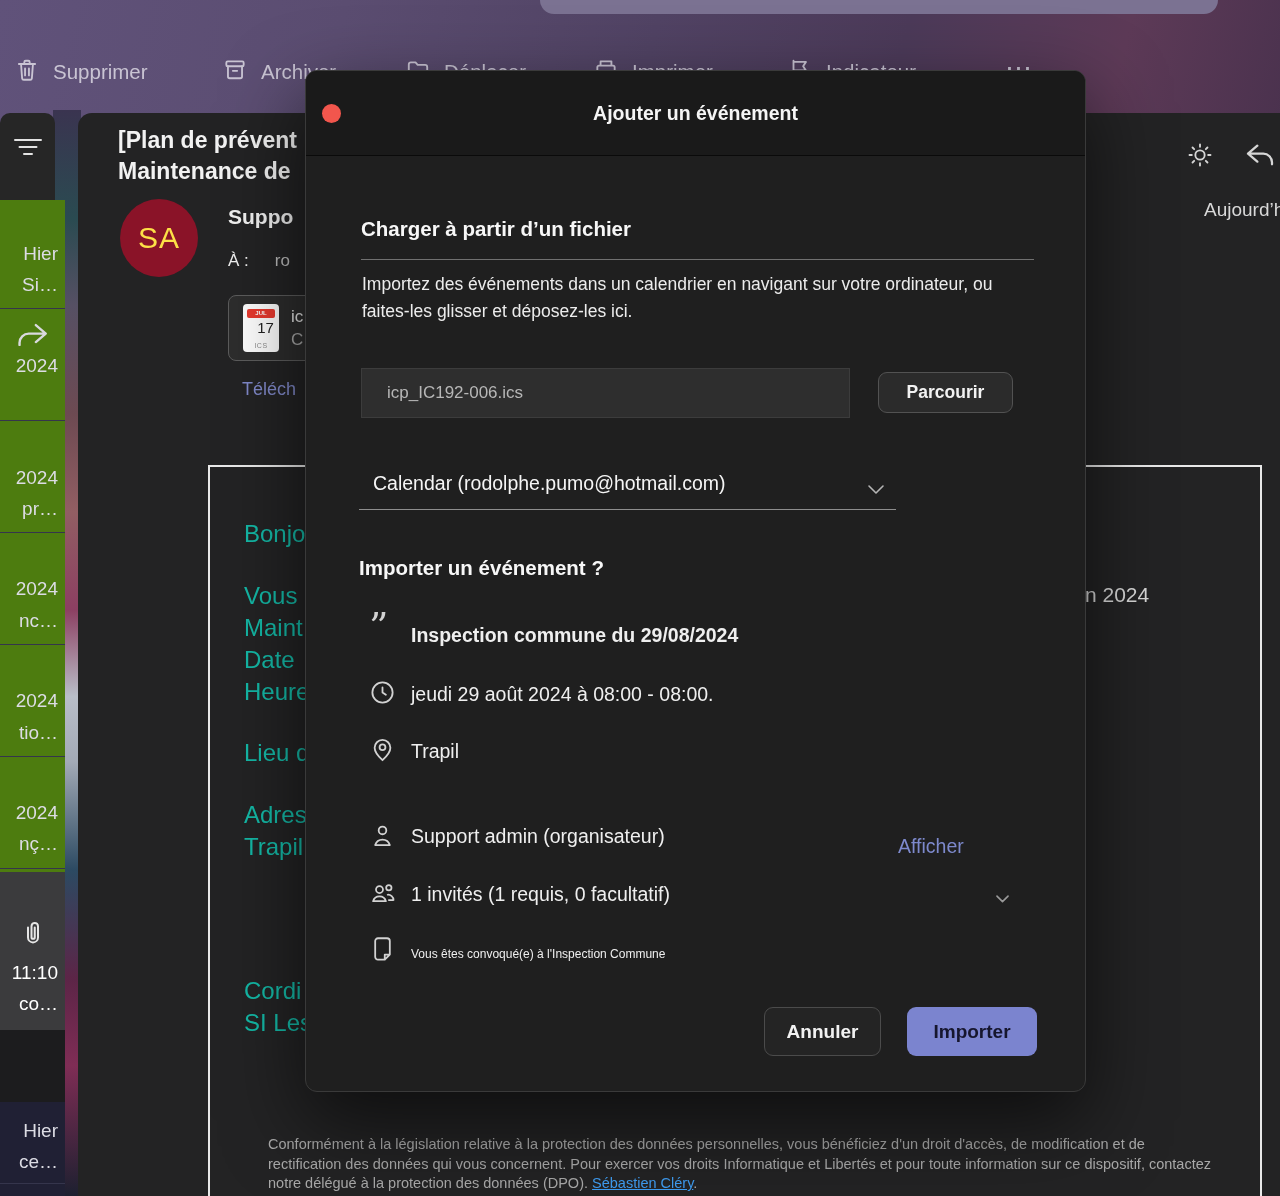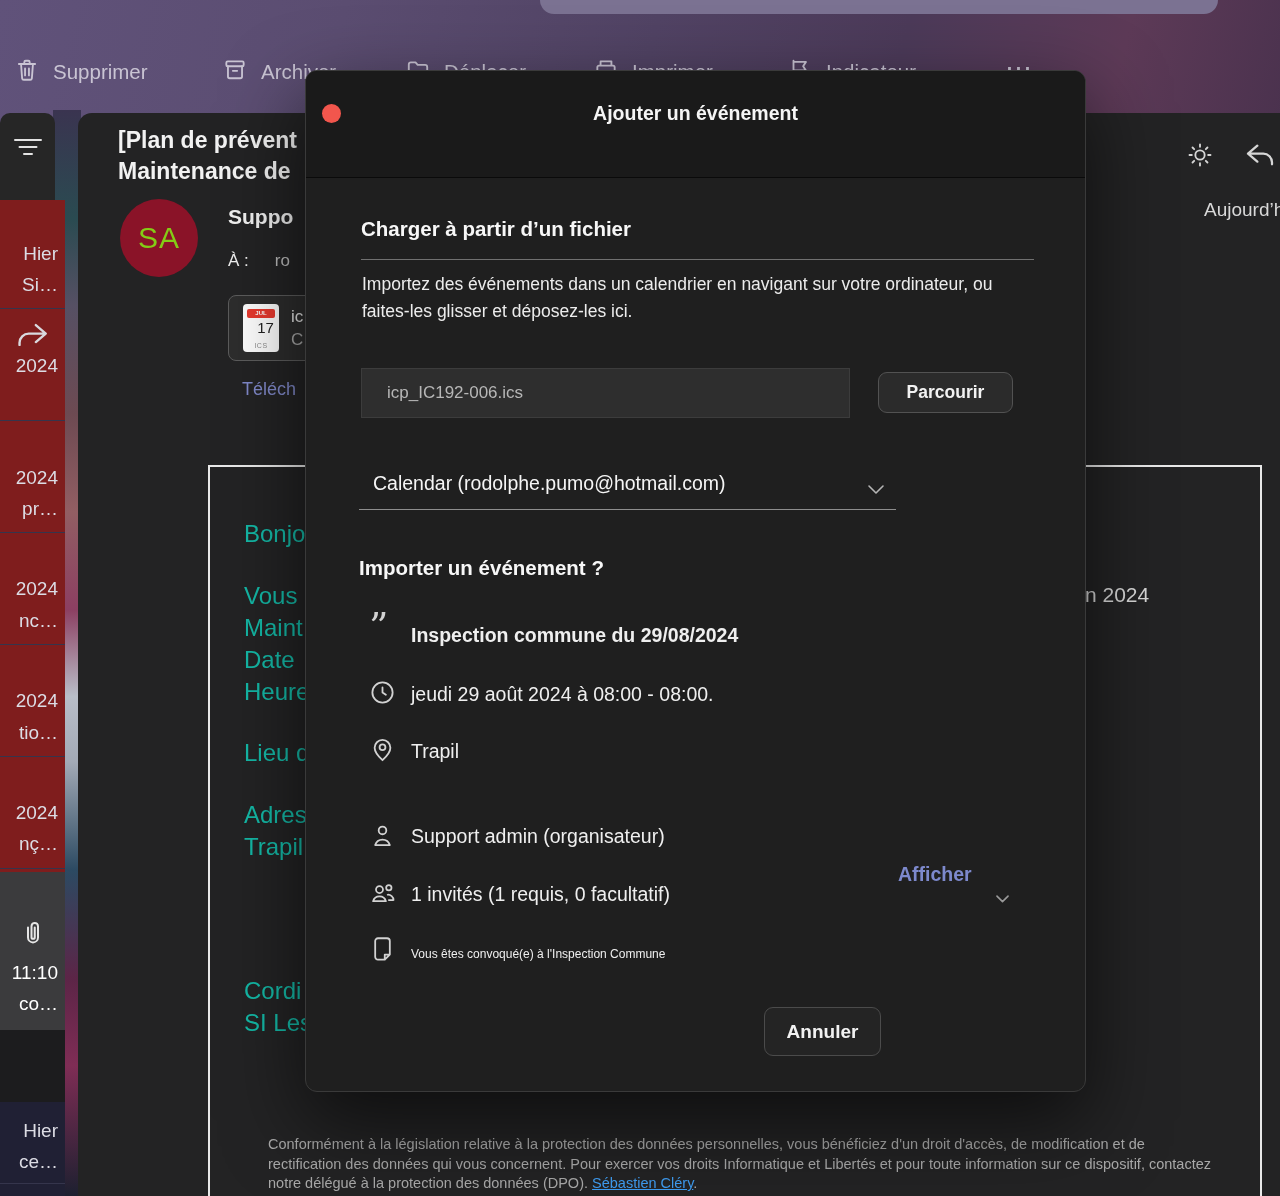--- a/index.html
+++ b/index.html
@@ -17,35 +17,35 @@
   
   .tool { position:absolute; top:56px; height:32px; display:flex; align-items:center; gap:13px;
     color:#c9c4d3; font-size:20.5px; }
   .tool svg { flex:0 0 auto; }
   .tb-chevron { position:absolute; left:950px; top:63px; color:#c9c4d3; }
   .tb-more { position:absolute; left:1005px; top:52px; color:#c9c4d3; font-size:27px; letter-spacing:2px; }
 
   
   .filter-panel { position:absolute; left:0; top:113px; width:55px; height:87px; background:#262626; border-radius:10px 10px 0 0; }
   .filter-panel svg { position:absolute; left:14px; top:23px; color:#e3e3e3; }
-  .list-pane { position:absolute; left:0; top:200px; width:65px; height:996px; background:#7f1d1d; color:#dcdce4; font-size:19px; }
+  .list-pane { position:absolute; left:0; top:200px; width:65px; height:996px; background:#4d7c0f; color:#dcdce4; font-size:19px; }
   .list-pane .txt { position:absolute; right:7px; white-space:nowrap; }
   .list-pane .div { position:absolute; left:0; width:65px; height:1px; background:#35354c; }
   .sel-block { position:absolute; left:0; top:672px; width:65px; height:158px; background:#3b3b3d; }
   .dim-block { position:absolute; left:0; top:830px; width:65px; height:166px; background:#1c1c1e; }
   .tail-block { position:absolute; left:0; top:872px; width:65px; height:111px; background:#222227; }
   .list-icon { position:absolute; color:#d9d9de; }
 
   
   .mail-pane { position:absolute; left:78px; top:113px; width:1202px; height:1083px; background:#232324; border-radius:14px 0 0 0; }
   .subject { position:absolute; left:40px; top:12px; width:620px; font-size:23px; font-weight:bold; line-height:31px; color:#f2f2f2; }
   .hdr-ic { position:absolute; color:#d6d6d6; }
   .today { position:absolute; left:1126px; top:86px; font-size:19px; color:#d9d9d9; white-space:nowrap; }
   .avatar { position:absolute; left:42px; top:86px; width:78px; height:78px; border-radius:50%; background:#8a1328;
-    color:#84cc16; font-size:30px; display:flex; align-items:center; justify-content:center; letter-spacing:1px; }
+    color:#fde047; font-size:30px; display:flex; align-items:center; justify-content:center; letter-spacing:1px; }
   .sender { position:absolute; left:150px; top:92px; font-size:21px; font-weight:bold; color:#f0f0f0; }
   .to-row { position:absolute; left:150px; top:138px; font-size:17px; color:#f0f0f0; display:flex; gap:26px; }
   .to-row .val { color:#b9b9b9; }
   .attach-card { position:absolute; left:150px; top:182px; width:160px; height:66px; border:1.5px solid #5c5c5c; border-radius:8px; background:#2d2d2d; }
   .ics { position:absolute; left:14px; top:8px; width:36px; height:48px; background:#fdfdfd; border-radius:4px; overflow:hidden; }
   .ics .band { position:absolute; left:4px; top:5px; right:4px; height:9px; background:#e6392e; border-radius:2px;
     color:#fff; font-size:6px; font-weight:bold; text-align:center; line-height:9px; }
   .ics .day { position:absolute; left:0; right:0; top:15px; text-align:center; color:#222; font-size:15px;padding-left:9px; }
   .ics .ext { position:absolute; left:0; right:0; bottom:3px; text-align:center; color:#8d8d8d; font-size:7px; letter-spacing:.5px; }
   .attach-name { position:absolute; left:62px; top:9px; font-size:17px; color:#e8e8e8; line-height:23px; }
@@ -53,38 +53,38 @@
 
   .content-card { position:absolute; left:130px; top:352px; width:1054px; height:760px; border:2px solid #e9e9e9; border-bottom:none; }
   .frag { position:absolute; left:34px; font-size:24px; color:#14b8a6; white-space:nowrap; }
   .frag-r { position:absolute; left:875px; top:116px; font-size:21px; color:#d8d8d8; }
   .legal { position:absolute; left:58px; top:668px; width:945px; font-size:14.5px; line-height:19.5px; color:#a9a9a9; }
   .legal a { color:#3f9df2; text-decoration:underline; }
 
   
   .dialog { position:absolute; left:305px; top:70px; width:781px; height:1022px; background:#1f1f1f;
     border:1px solid #3a3a3a; border-radius:12px; box-shadow:0 30px 80px rgba(0,0,0,.6); overflow:hidden; }
-  .titlebar { position:relative; height:107px; background:#1a1a1a; border-bottom:1px solid #0a0a0a; }
+  .titlebar { position:relative; height:85px; background:#1a1a1a; border-bottom:1px solid #0a0a0a; }
   .titlebar .title { text-align:center; line-height:85px; font-size:19.5px; font-weight:bold; color:#f5f5f5; }
   .close-dot { position:absolute; left:16px; top:33px; width:19px; height:19px; border-radius:50%; background:#f2564d; }
 
   .dlg-h { position:absolute; font-size:20.5px; font-weight:bold; color:#f7f7f7; white-space:nowrap; }
   .divider { position:absolute; height:1px; }
   .desc { position:absolute; left:56px; top:200px; width:645px; font-size:17.5px; line-height:27px; color:#ececec; }
   .file-box { position:absolute; left:55px; top:297px; width:489px; height:50px; background:#2e2e2e; border:1px solid #3c3c3c;
     font-size:17px; color:#b7b7b7; line-height:48px; padding-left:25px; }
   .browse-btn { position:absolute; left:572px; top:301px; width:135px; height:41px; border-radius:9px; background:#2b2b2b;
     border:1px solid #525252; color:#f2f2f2; font-size:17.5px; font-weight:bold; text-align:center; line-height:39px; }
   .cal-select { position:absolute; left:67px; top:401px; font-size:19.5px; color:#f5f5f5; white-space:nowrap; }
   .sel-chev { position:absolute; left:558px; top:406px; color:#b5b5b5; }
 
   .ev-icon { position:absolute; left:63px; color:#d2d2d2; }
   .ev-txt { position:absolute; left:105px; font-size:19.5px; color:#efefef; white-space:nowrap; }
   .quote-glyph { position:absolute; left:63px; top:540px; font-size:38px; line-height:30px; color:#d2d2d2; font-family:"DejaVu Serif",serif; }
-  .afficher { position:absolute; left:592px; top:792px; font-size:19.5px; color:#7d89cc;font-weight:bold; }
+  .afficher { position:absolute; left:592px; top:764px; font-size:19.5px; color:#7d89cc; }
   .aff-chev { position:absolute; left:687px; top:818px; color:#9a9a9a; }
   .msg-clip { position:absolute; left:105px; top:866px; width:580px; height:52px; overflow:hidden; }
   .msg-clip span { display:block; font-size:12px; line-height:34px; color:#efefef; white-space:nowrap; }
 
   .btn-cancel { position:absolute; left:458px; top:936px; width:117px; height:49px; border-radius:9px; background:#242424;
     border:1px solid #4b4b4b; color:#f2f2f2; font-size:19px; font-weight:bold; text-align:center; line-height:47px; }
   .btn-import { position:absolute; left:601px; top:936px; width:130px; height:49px; border-radius:9px; background:#7b84cf;
     color:#16162e; font-size:19px; font-weight:bold; text-align:center; line-height:49px; }
 </style>
 </head>
@@ -291,15 +291,16 @@
         </svg></span>
 
     <span class="ev-icon" style="top:864px"><svg width="27" height="29" viewBox="0 0 24 24" fill="none" stroke="currentColor" stroke-width="1.6" stroke-linecap="round" stroke-linejoin="round">
           <path d="M18.5 4.5v12l-4.5 4.5H8A2.5 2.5 0 0 1 5.5 18.5v-14A2.5 2.5 0 0 1 8 2h8a2.5 2.5 0 0 1 2.5 2.5zM14 21v-4.5h4.5"></path>
         </svg></span>
     <div class="msg-clip">
       <span>Vous êtes convoqué(e) à l'Inspection Commune</span>
     </div>
 
     <div class="btn-cancel">Annuler</div>
+    <div class="btn-import">Importer</div>
   </div>
 
 </div>
 
 </body></html>

